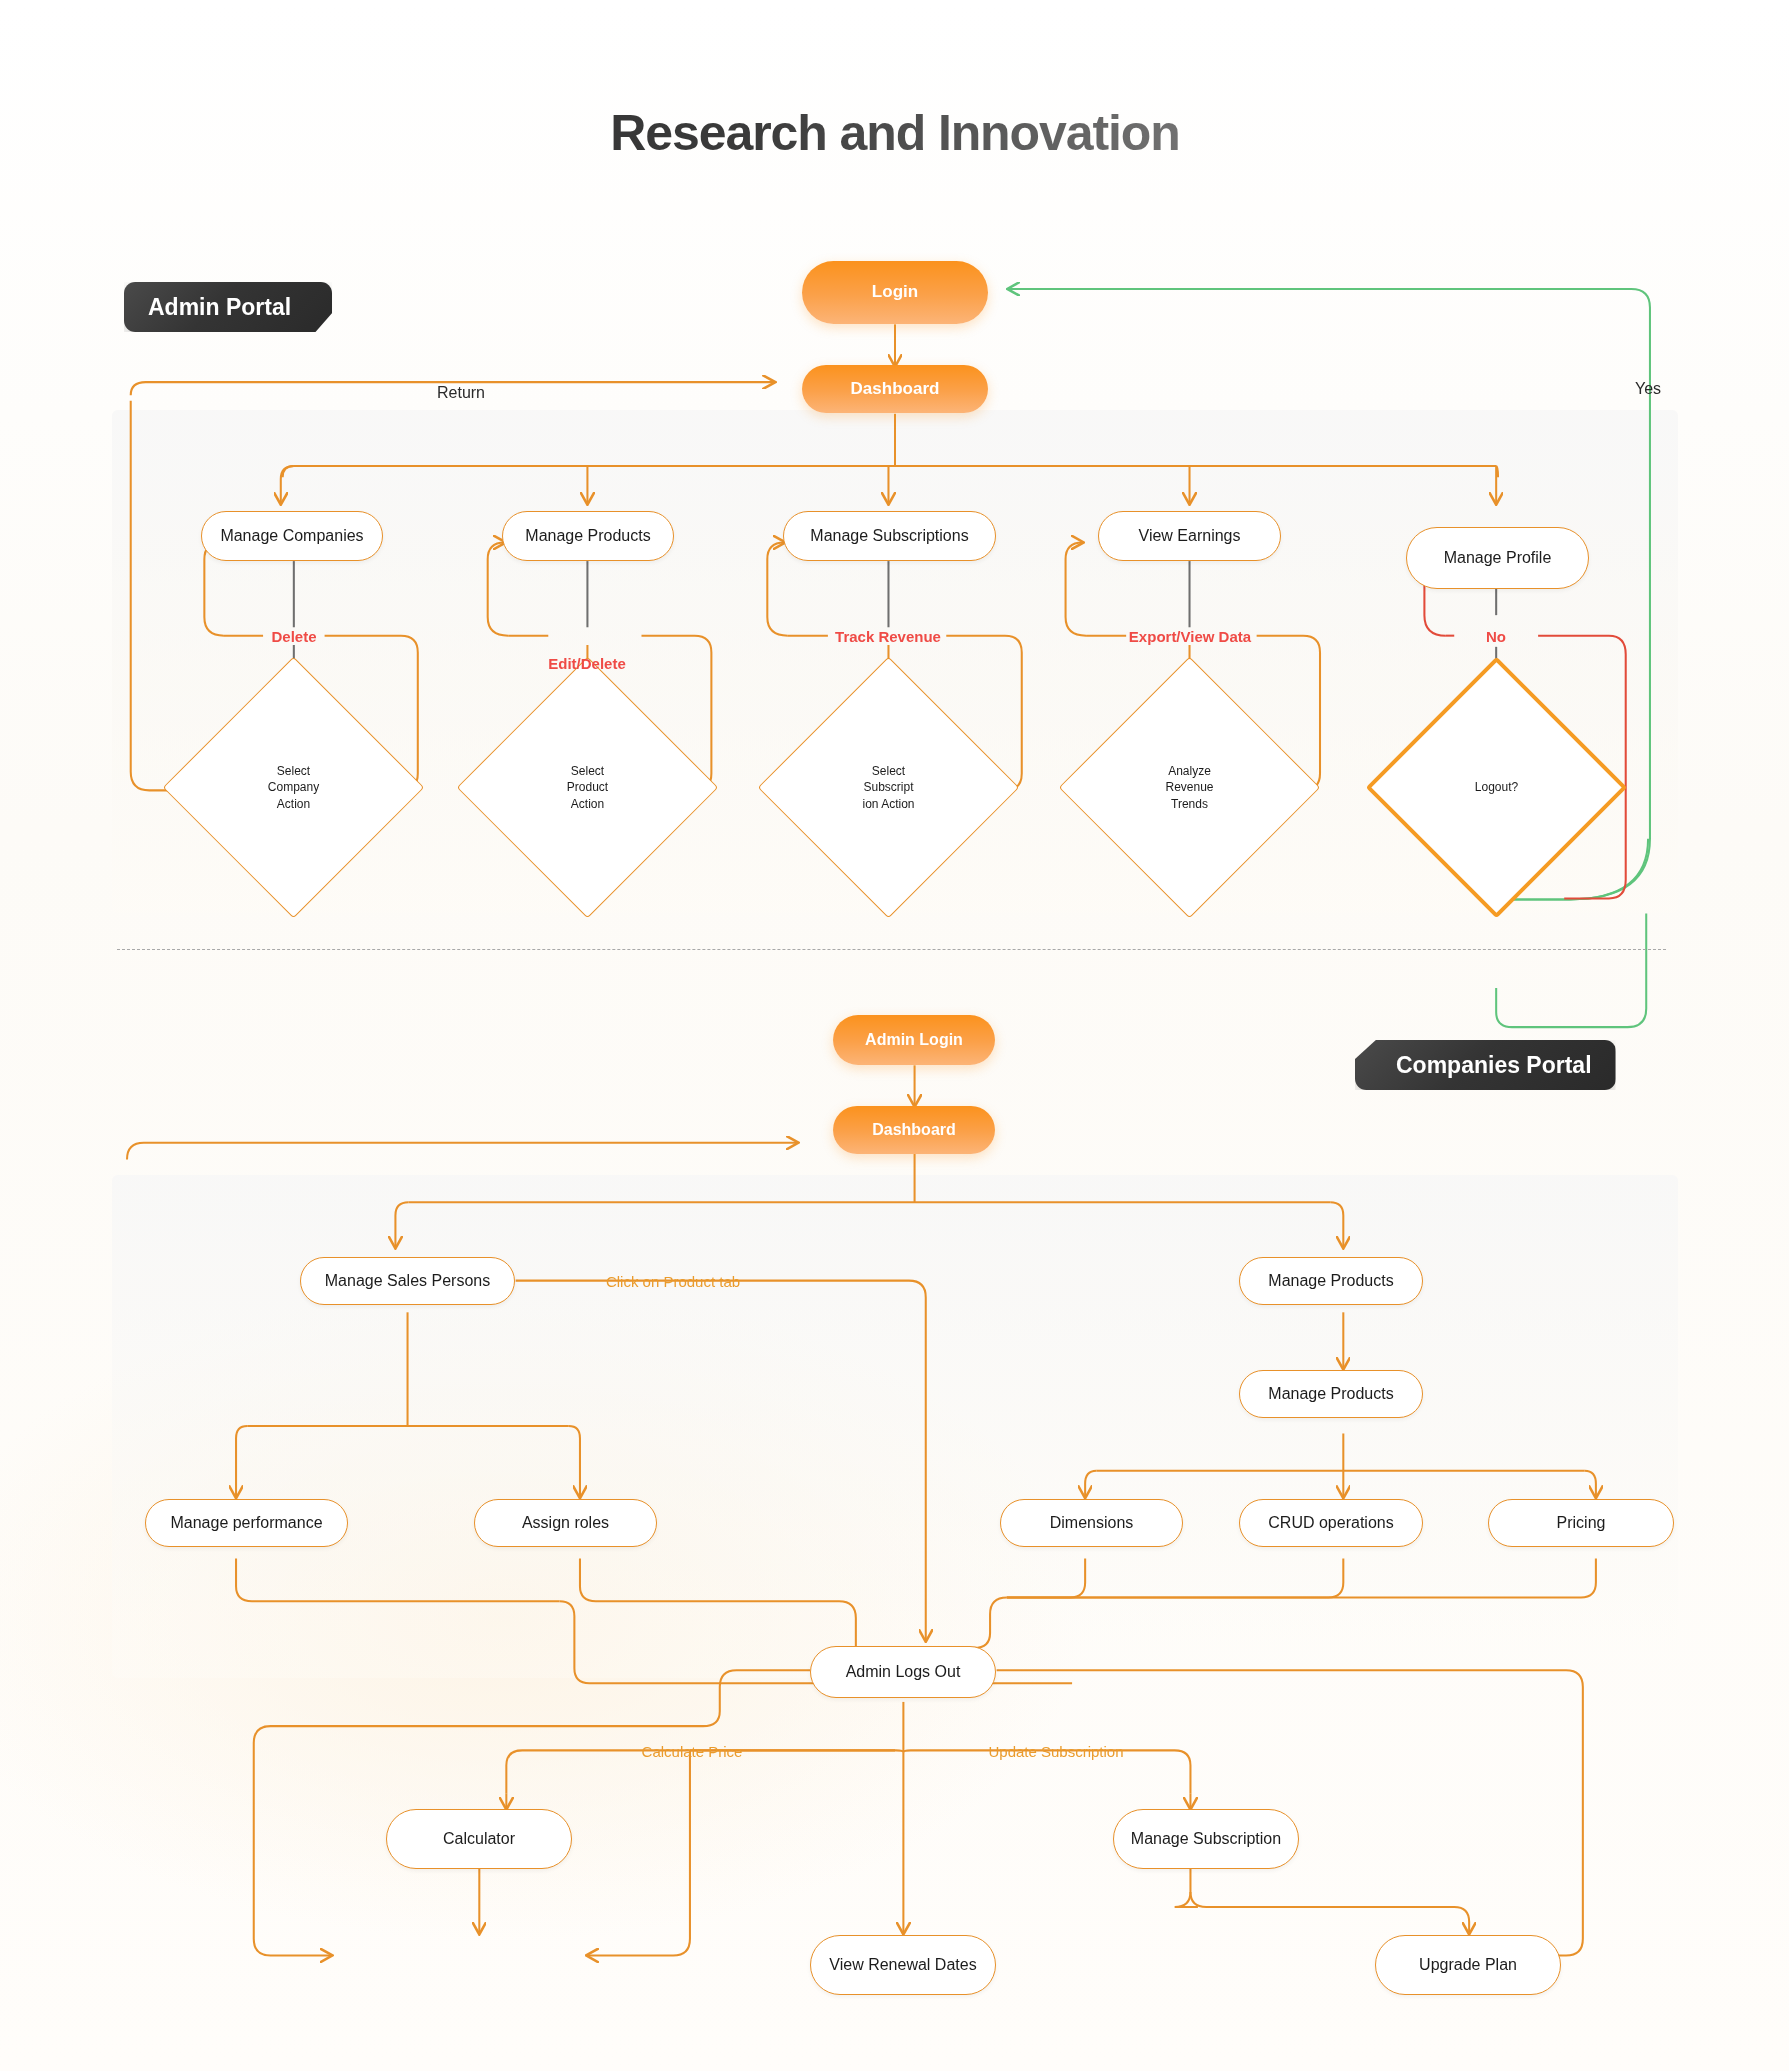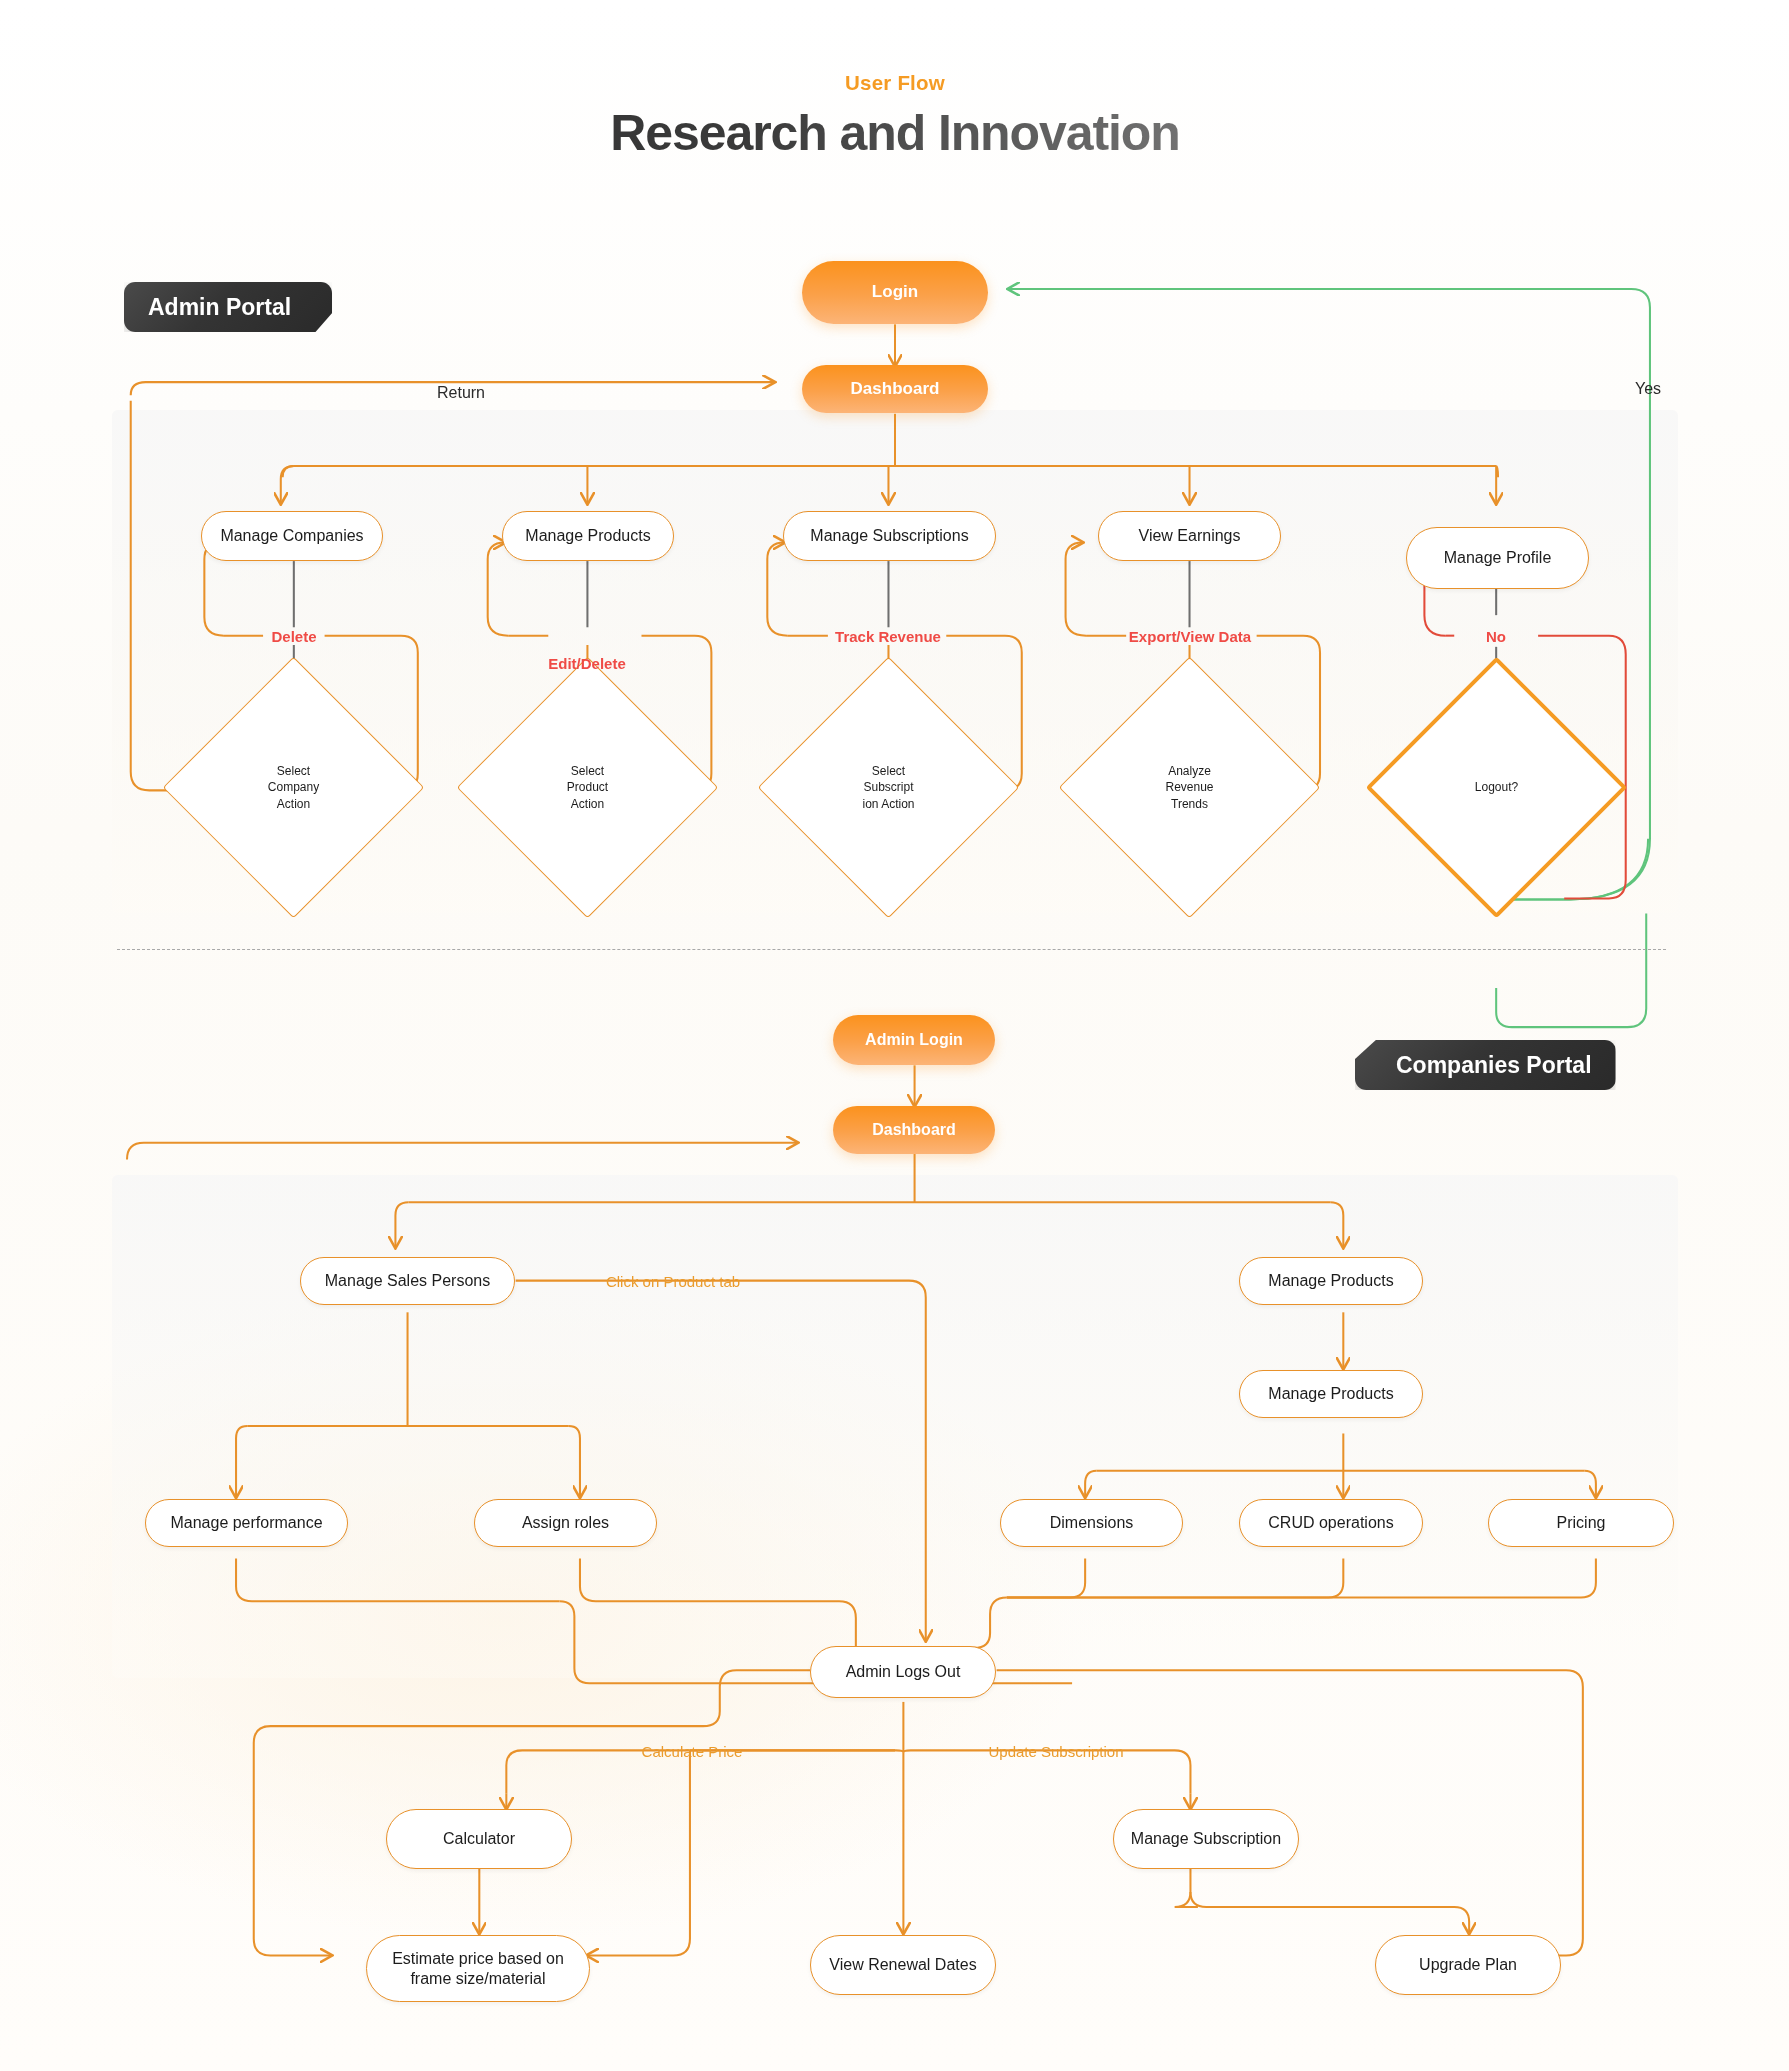--- a/index.html
+++ b/index.html
@@ -147,21 +147,20 @@
   .t17 { font-size: 16px; }
 </style>
 </head>
 <body>
 
 <div id="root">
 
   <div class="panel-admin"></div>
   <div class="panel-co"></div>
 
-  <div class="eyebrow">User Flow</div>
   <div class="maintitle">Research and Innovation</div>
 
   <svg class="wires" viewBox="0 0 1920 2222">
     <defs>
       <marker id="ar-o" viewBox="0 0 10 10" refX="8" refY="5" markerWidth="7" markerHeight="7" orient="auto-start-reverse">
         <path d="M 0 0 L 9 5 L 0 10" fill="none" stroke="#e8912a" stroke-width="1.8"></path>
       </marker>
       <marker id="ar-g" viewBox="0 0 10 10" refX="8" refY="5" markerWidth="7" markerHeight="7" orient="auto-start-reverse">
         <path d="M 0 0 L 9 5 L 0 10" fill="none" stroke="#6f6f6f" stroke-width="1.8"></path>
       </marker>
@@ -350,21 +349,20 @@
   <div class="node pill t17" style="left:1239px; top:1499px; width:184px; height:48px;">CRUD operations</div>
 
   <div class="node pill t17" style="left:1488px; top:1499px; width:186px; height:48px;">Pricing</div>
 
   <div class="node pill t17" style="left:810px; top:1646px; width:186px; height:52px;">Admin Logs Out</div>
 
   <div class="node pill t17" style="left:386px; top:1809px; width:186px; height:60px;text-align:center;">Calculator</div>
 
   <div class="node pill t17" style="left:1113px; top:1809px; width:186px; height:60px;">Manage Subscription</div>
 
-  <div class="node pill t17" style="left:366px; top:1935px; width:224px; height:67px; padding:0 17px;">Estimate price based on frame size/material</div>
 
   <div class="node pill t17" style="left:810px; top:1935px; width:186px; height:60px;">View Renewal Dates</div>
 
   <div class="node pill t17" style="left:1375px; top:1935px; width:186px; height:60px;">Upgrade Plan</div>
 
   <div class="elabel orange" style="left:673px; top:1281px;">Click on Product tab</div>
   <div class="elabel orange" style="left:692px; top:1751px;">Calculate Price</div>
   <div class="elabel orange" style="left:1056px; top:1751px;">Update Subscription</div>
 
 </div>

